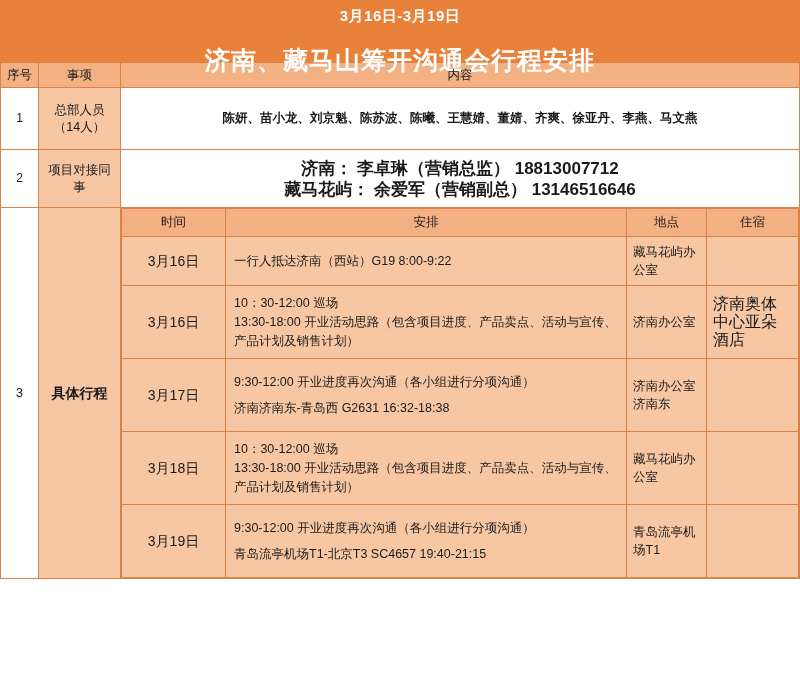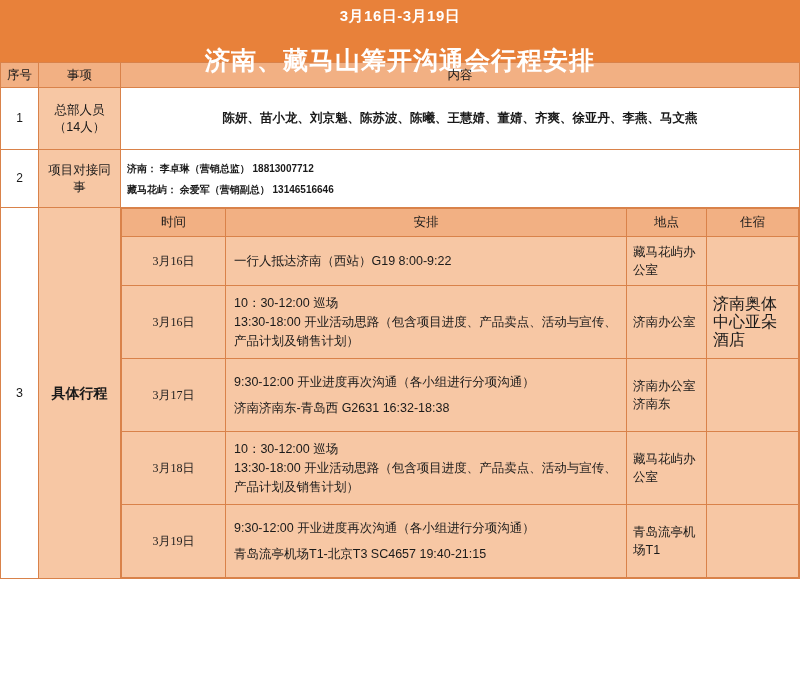--- a/index.html
+++ b/index.html
@@ -70,42 +70,41 @@
   }
   .contentcell{
     background:#ffffff;
     text-align:center;
     font-weight:bold;
     font-size:12.5px;
   }
   .contact{
     background:#ffffff;
     font-weight:bold;
-    font-size:10px;
-    text-align:left;
+    font-size:17px;
+    text-align:center;
     line-height:21px;
   }
   .contact div{white-space:pre;}
 
   
   .sched{width:100%;border-collapse:collapse;table-layout:fixed;}
   .sched td,.sched th{border:1px solid #D9824A;}
   .sched .hd{
     background:#F2B083;
     text-align:center;
     font-size:12.5px;
     font-weight:normal;
     padding:5px 2px;
   }
   .sched .date{
     background:#F7C7A4;
     text-align:center;
-    font-size:12px;
+    font-size:14px;
     width:104px;
-    font-family:Liberation Serif, serif;
   }
   .sched .plan{
     background:#F7C7A4;
     text-align:left;
     font-size:12.5px;
     padding:6px 8px;
     line-height:19px;
   }
   .sched .plan .ln{display:block;}
   .sched .plan .gap{display:block;height:7px;}

